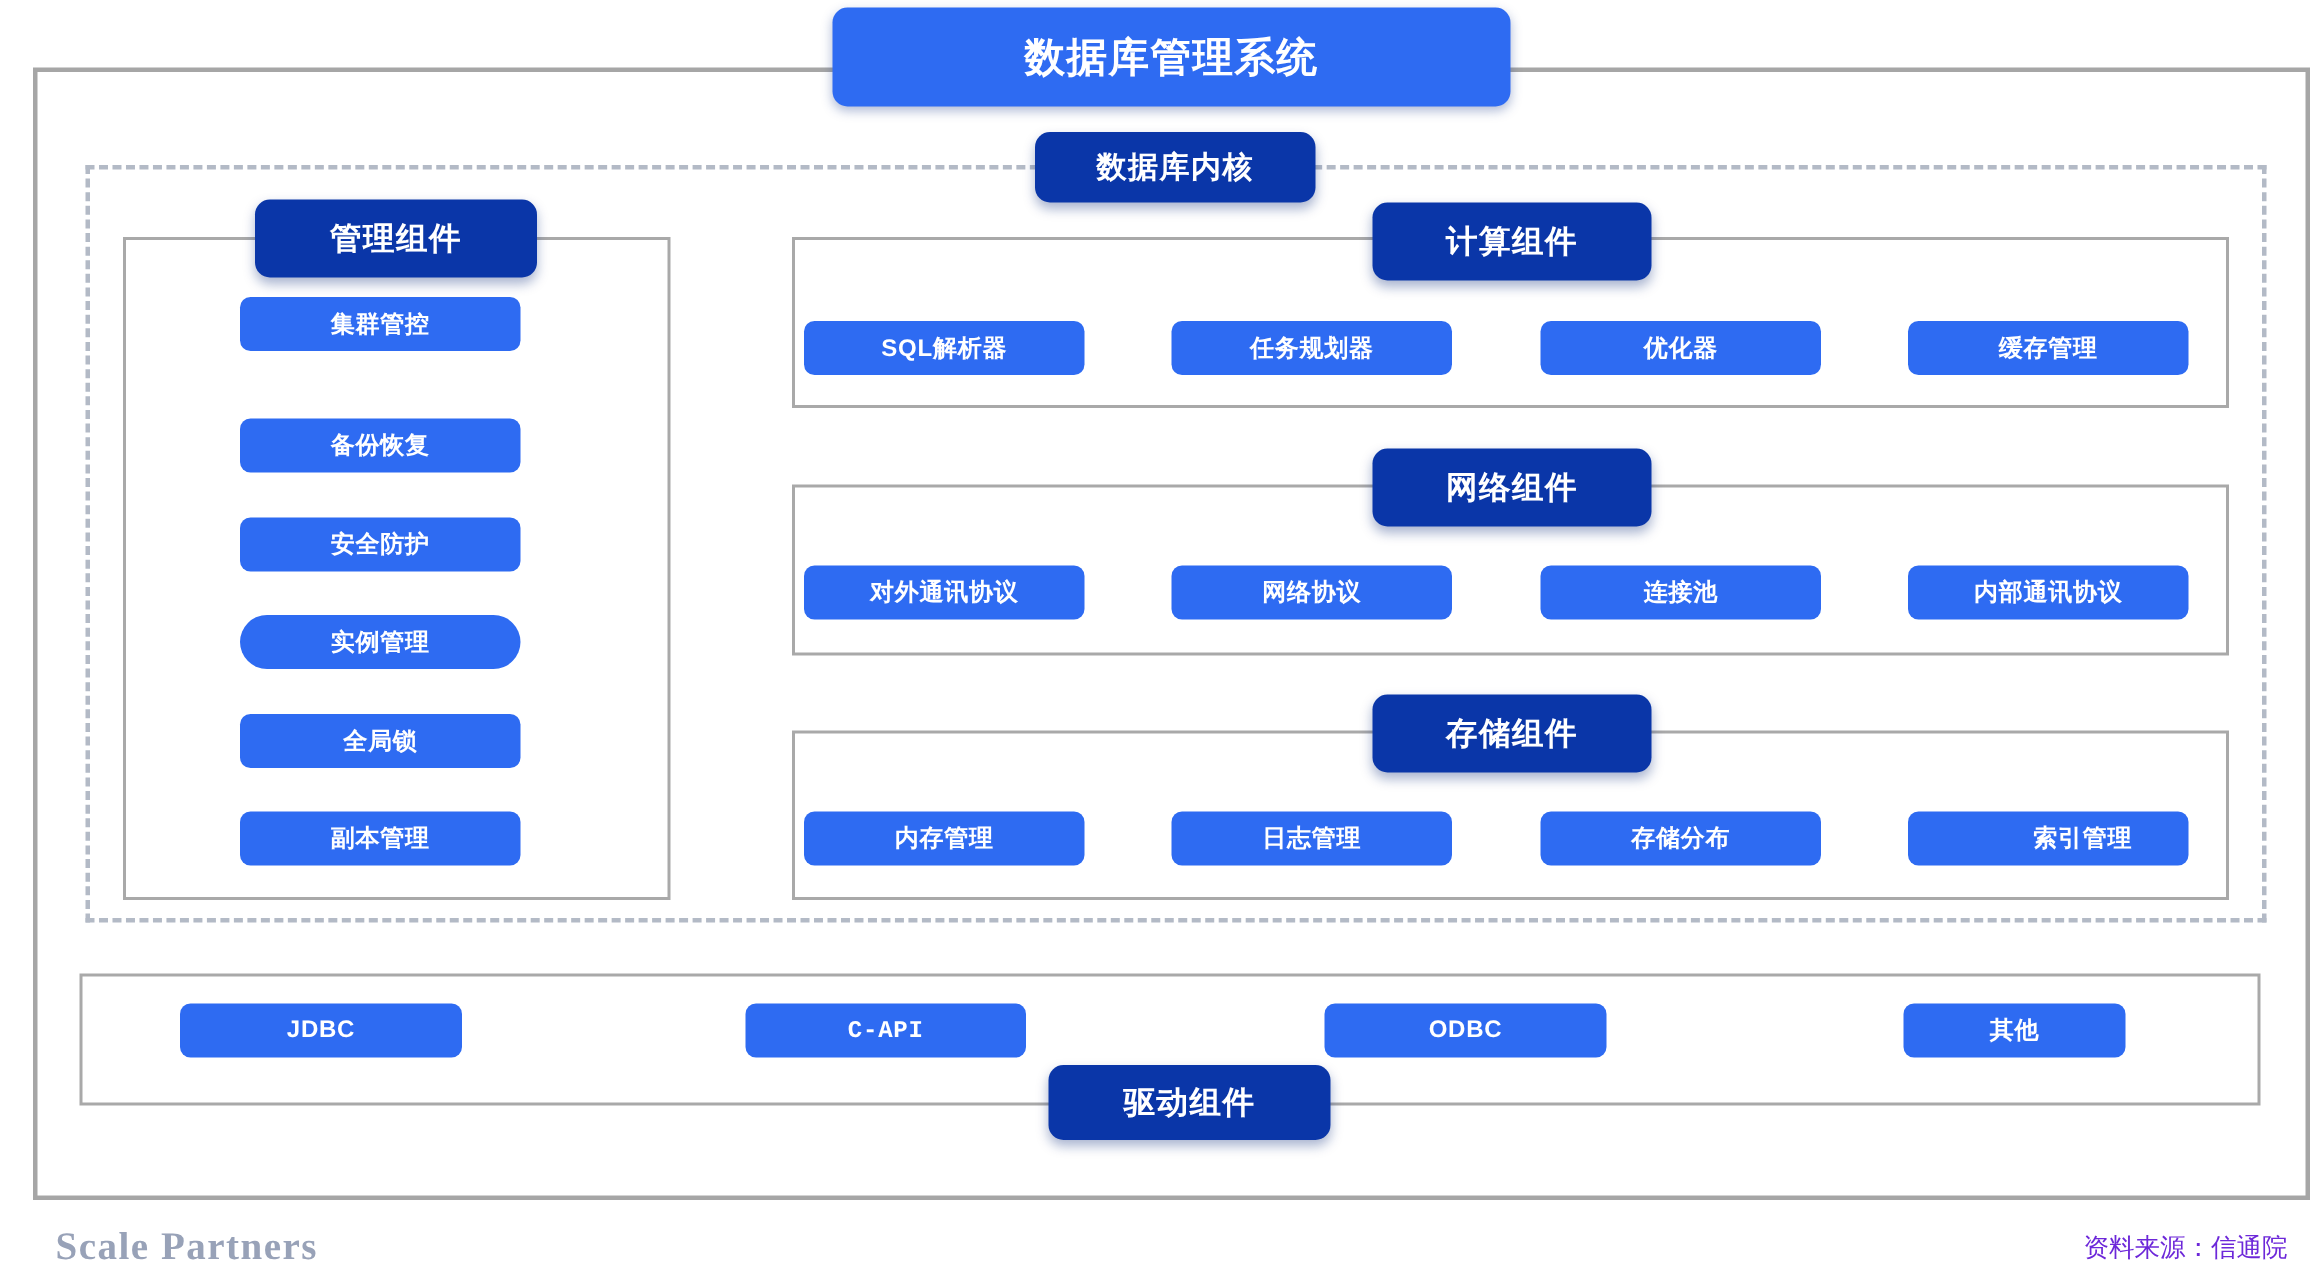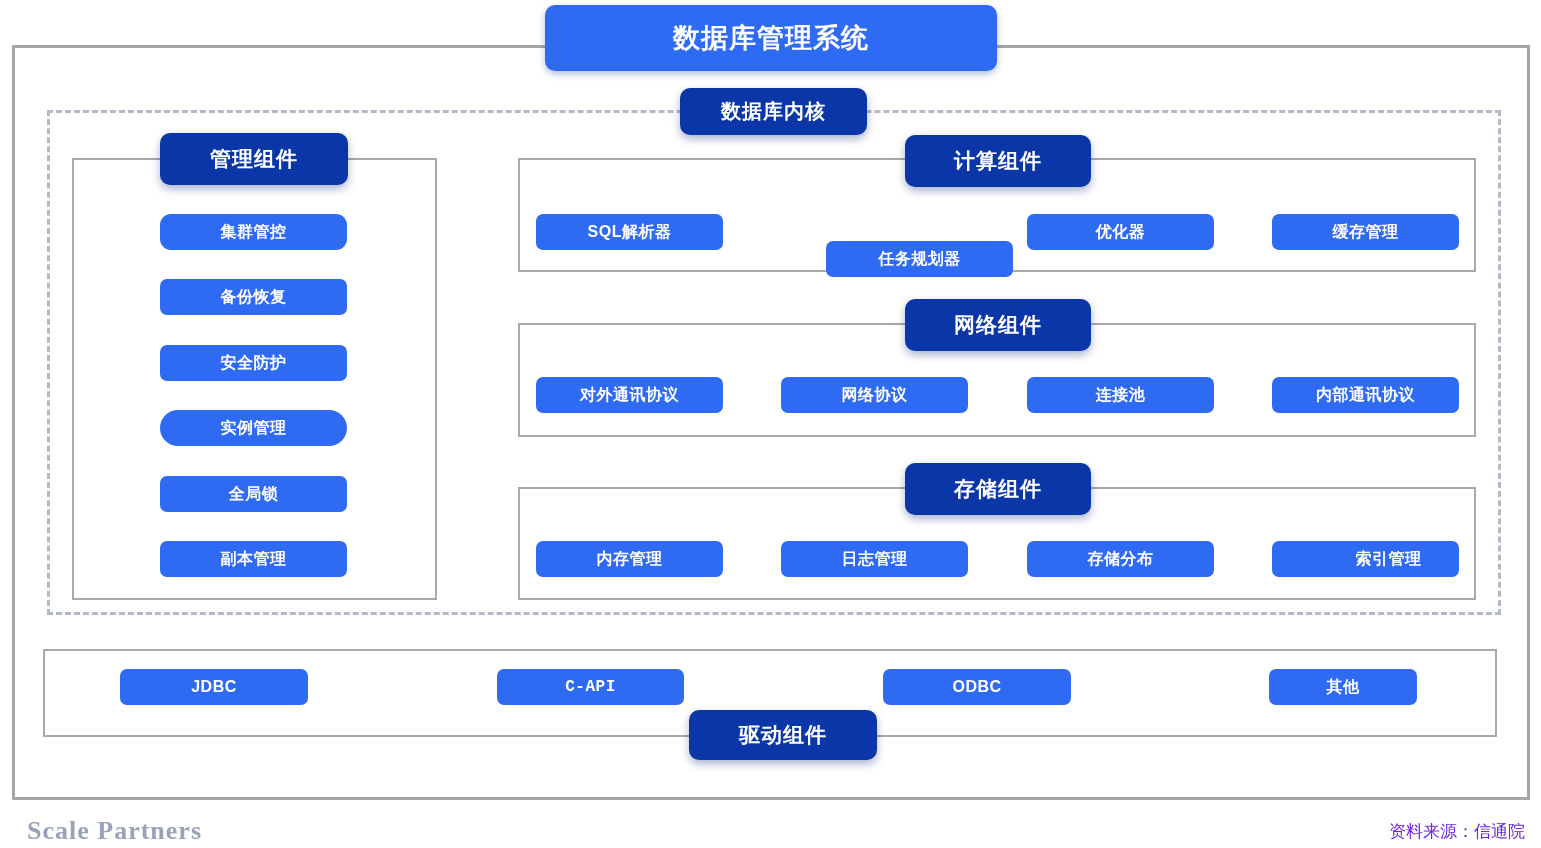--- a/index.html
+++ b/index.html
@@ -1,20 +1,20 @@
 <!DOCTYPE html>
 <html style="--accent: #2E6BF2; --navy: #0A36A8; --frame: #A6A6A6; --dashed: #B3BAC6; --brand_text: #98A2B8;"><head>
 <meta charset="utf-8">
 <style>
   * { margin: 0; padding: 0; box-sizing: border-box; }
   html, body { width: 1541px; height: 848px; background: #ffffff; overflow: hidden;
     font-family: "Liberation Sans", sans-serif; }
   .stage { position: absolute; left: 0; top: 0; width: 1541px; height: 848px; }
 
-  .abs { position: absolute; }
+  .abs { position: absolute; margin-left: 10px; }
 
   
   .title-badge {
     left: 545px; top: 5px; width: 452px; height: 66px;
     background: var(--accent, #2E6BF2); border-radius: 10px;
     display: flex; align-items: center; justify-content: center;
     color: #ffffff; font-size: 27px; font-weight: bold; letter-spacing: 1px;
     box-shadow: 0 3px 7px rgba(30, 60, 140, 0.35); z-index: 6;
   }
 
@@ -79,31 +79,31 @@
   <div class="abs title-badge">数据库管理系统</div>
 
   <div class="abs outer-frame"></div>
 
   <div class="abs navy-badge kernel-badge">数据库内核</div>
 
   <div class="abs dashed-box"></div>
 
   <div class="abs panel panel-mgmt"></div>
   <div class="abs navy-badge hdr-mgmt">管理组件</div>
-  <div class="item-btn" style="left:160px; top:214px;border-radius:11px;">集群管控</div>
+  <div class="item-btn" style="left:160px; top:198px;">集群管控</div>
   <div class="item-btn" style="left:160px; top:279px;">备份恢复</div>
   <div class="item-btn" style="left:160px; top:345px;">安全防护</div>
   <div class="item-btn" style="left:160px; top:410px;border-radius:18px;">实例管理</div>
   <div class="item-btn" style="left:160px; top:476px;">全局锁</div>
   <div class="item-btn" style="left:160px; top:541px;">副本管理</div>
 
   <div class="abs panel panel-compute"></div>
   <div class="abs navy-badge hdr-compute">计算组件</div>
   <div class="item-btn" style="left:536px; top:214px;">SQL解析器</div>
-  <div class="item-btn" style="left:826px; top:214px;margin-top:27px;">任务规划器</div>
+  <div class="item-btn" style="left:781px; top:214px;">任务规划器</div>
   <div class="item-btn" style="left:1027px; top:214px;">优化器</div>
   <div class="item-btn" style="left:1272px; top:214px;">缓存管理</div>
 
   <div class="abs panel panel-network"></div>
   <div class="abs navy-badge hdr-network">网络组件</div>
   <div class="item-btn" style="left:536px; top:377px;">对外通讯协议</div>
   <div class="item-btn" style="left:781px; top:377px;">网络协议</div>
   <div class="item-btn" style="left:1027px; top:377px;">连接池</div>
   <div class="item-btn" style="left:1272px; top:377px;">内部通讯协议</div>
 

